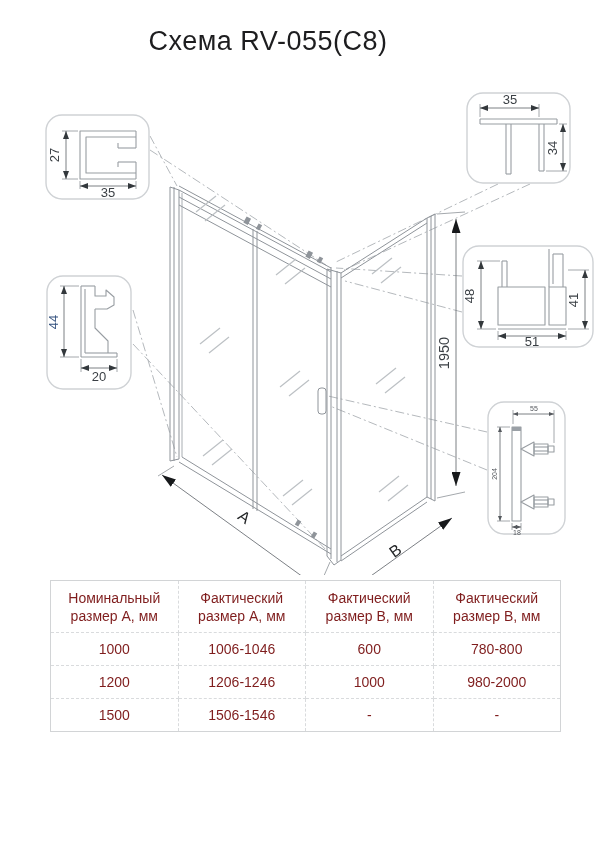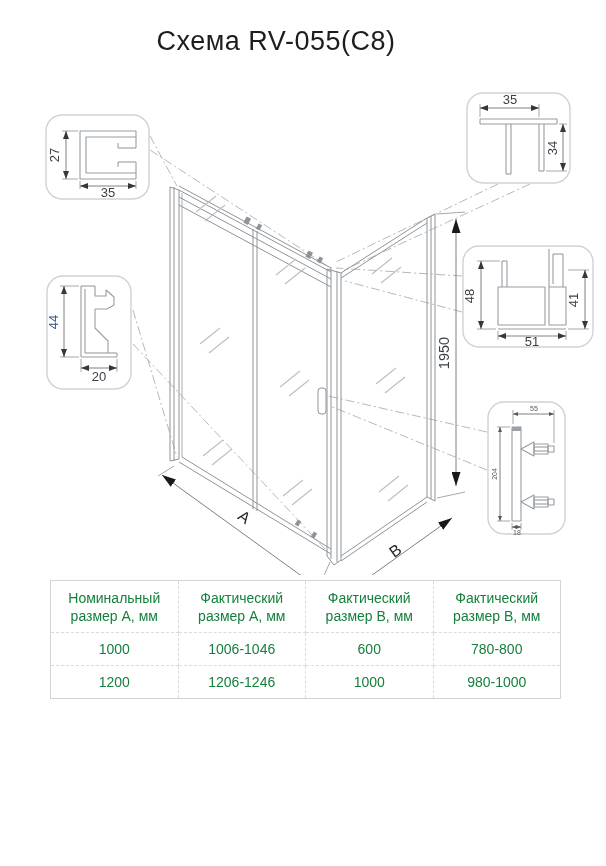--- a/index.html
+++ b/index.html
@@ -1,38 +1,38 @@
 <!DOCTYPE html>
 <html><head>
 <meta charset="utf-8">
 <style>
   html,body{margin:0;padding:0;background:#ffffff;}
   #page{position:relative;width:606px;height:866px;background:#ffffff;overflow:hidden;
         font-family:"Liberation Sans", sans-serif;}
-  #title{position:absolute;top:26px;left:8px;width:536px;text-align:center;
+  #title{position:absolute;top:26px;left:0;width:536px;text-align:center;
          font-size:27px;color:#1d1d1f;letter-spacing:.5px;}
   svg{position:absolute;top:0;left:0;}
   svg text{font-family:"Liberation Sans", sans-serif;fill:#3a3f44;}
   .dim{font-size:13px;}
   .dim-blue{fill:#33517e;}
   .dim-lg{font-size:14.5px;}
   .dim-xs{font-size:7px;fill:#55595e;}
   .ab{font-size:16px;fill:#232527;}
   .draw{stroke:#8f949a;stroke-width:1;fill:none;}
   .draw2{stroke:#a8adb2;stroke-width:1;fill:none;}
   .prof{stroke:#989da2;stroke-width:1.1;fill:none;stroke-linejoin:round;}
   .dimln{stroke:#6d7277;stroke-width:0.9;fill:none;}
   .ext{stroke:#8d9297;stroke-width:0.8;}
   .leader{stroke:#b5b9bd;stroke-width:1;stroke-dasharray:9 3 2 3;fill:none;}
   .bubble{fill:#ffffff;stroke:#cfd2d5;stroke-width:1.4;}
   .shine{stroke:#bcc0c4;stroke-width:1.2;}
   .roller{fill:#8f949a;}
   
   #spec-table{position:absolute;left:50px;top:580px;width:511px;border-collapse:collapse;
-              table-layout:fixed;font-size:14px;color:#15803d;}
+              table-layout:fixed;font-size:14px;color:#7f1d1d;}
   #spec-table th,#spec-table td{border:1px dashed #d9dbdd;text-align:center;
               font-weight:normal;padding:0;}
   #spec-table{border:1px solid #d2d4d6;}
   #spec-table th{height:51px;line-height:18px;}
   #spec-table td{height:32px;}
 </style>
 </head>
 <body>
 
 <div id="page">
@@ -320,18 +320,24 @@
       <tr>
         <td>1000</td>
         <td>1006-1046</td>
         <td>600</td>
         <td>780-800</td>
       </tr>
       <tr>
         <td>1200</td>
         <td>1206-1246</td>
         <td>1000</td>
-        <td>980-1000</td>
+        <td>980-2000</td>
+      </tr>
+      <tr>
+        <td>1500</td>
+        <td>1506-1546</td>
+        <td>-</td>
+        <td>-</td>
       </tr>
     </tbody>
   </table>
 
 </div>
 
 </body></html>

